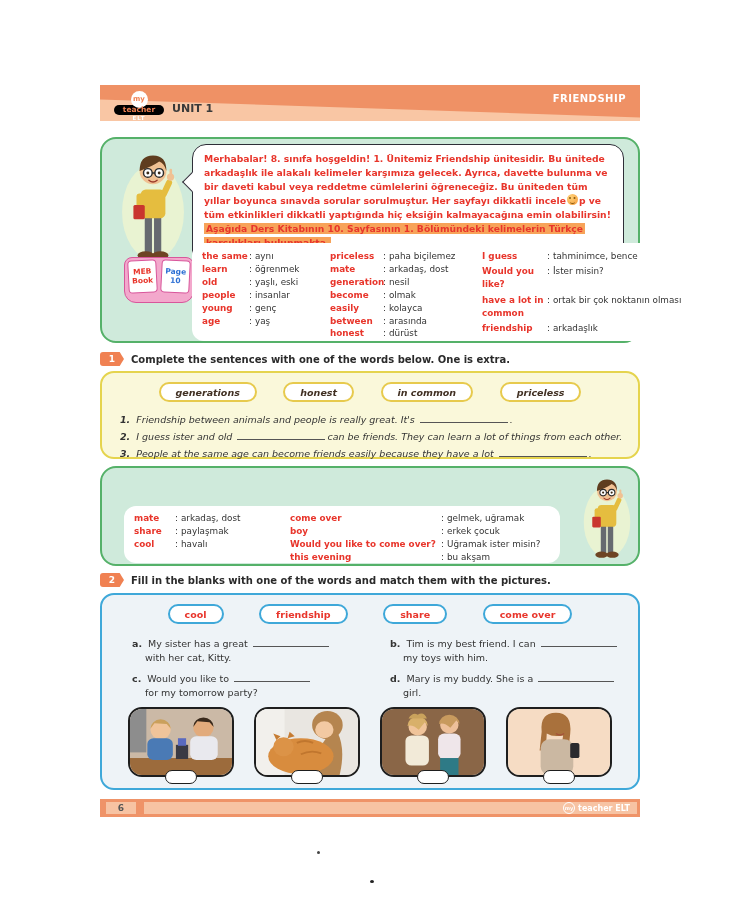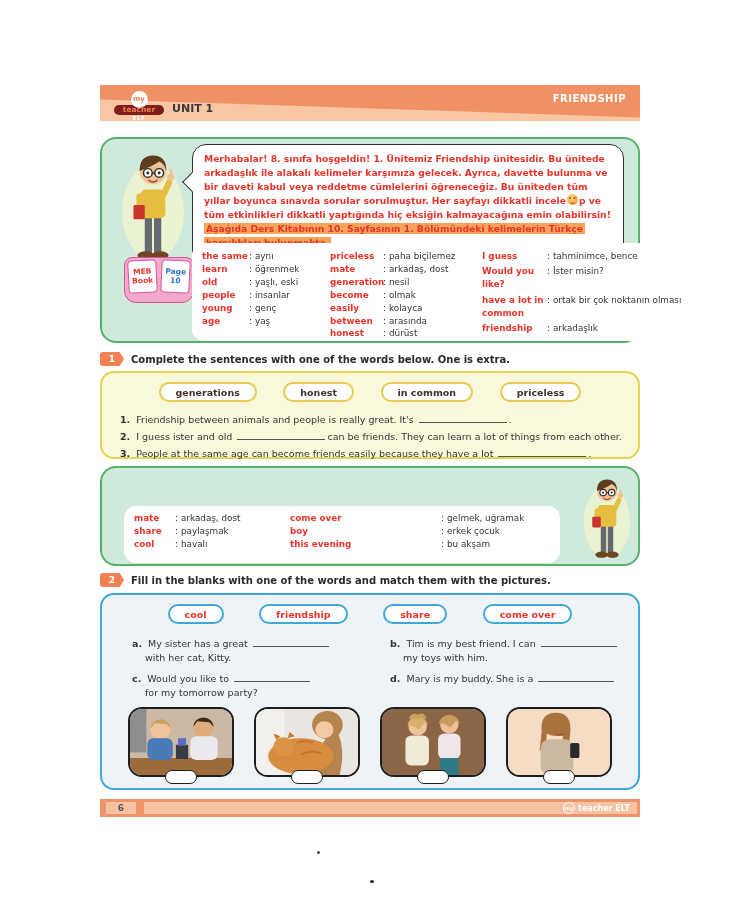--- a/index.html
+++ b/index.html
@@ -6,21 +6,21 @@
   .sheet{position:relative;width:738px;height:901px;background:#ffffff;overflow:hidden;
          font-family:"DejaVu Sans","Liberation Sans",sans-serif;color:#333;}
 
   
   .hdr{position:absolute;left:100px;top:85px;width:540px;height:36px;background:#f9c6a4;}
   .hdr .dark{position:absolute;inset:0;background:#ef9165;
              clip-path:polygon(0 0,100% 0,100% 90%,0 40%);}
   .hdr .logo{position:absolute;left:14px;top:1px;width:50px;height:34px;text-align:center;z-index:3;}
   .logo .my{display:inline-block;width:17px;height:17px;border-radius:50%;background:#fff;
             color:#f08152;font-size:7px;font-weight:bold;line-height:17px;}
-  .logo .teacher{display:block;margin-top:-3px;background:#7f1d1d;border-radius:6px;
+  .logo .teacher{display:block;margin-top:-3px;background:#000000;border-radius:6px;
             color:#f08152;font-size:7.5px;font-weight:bold;line-height:10px;}
   .logo .elt{display:block;color:#fff;font-size:5.5px;font-weight:bold;line-height:6px;letter-spacing:1px;}
   .hdr .unit{position:absolute;left:72px;top:17px;font-size:11px;font-weight:bold;color:#3a3a3a;z-index:3;}
   .hdr .topic{position:absolute;right:14px;top:8px;font-size:10px;font-weight:bold;color:#fff;
               letter-spacing:.5px;z-index:2;}
 
   
   .gbox{position:absolute;left:100px;width:540px;background:#cfeadb;border:2px solid #55b169;
         border-radius:16px;box-sizing:border-box;}
   .g1{top:137px;height:206px;}
@@ -68,21 +68,21 @@
   
   .exhdr{position:absolute;left:100px;width:540px;height:16px;display:flex;align-items:center;}
   .ex1h{top:351px;} .ex2h{top:572px;}
   .badge{flex:none;width:24px;height:14px;background:#f08152;color:#fff;font-size:9px;font-weight:bold;
          text-align:center;line-height:14px;border-radius:3px;
          clip-path:polygon(0 0,82% 0,100% 50%,82% 100%,0 100%);margin-right:7px;}
   .exhdr .txt{font-size:10px;font-weight:bold;color:#2a2a2a;}
 
   
   .ybox{position:absolute;left:100px;top:371px;width:540px;height:88px;background:#faf8da;
-        border:2px solid #e5d44e;border-radius:14px;box-sizing:border-box;}
+        border:2px solid #e5d44e;border-radius:14px;box-sizing:border-box;font-style:italic;}
   .bbox{position:absolute;left:100px;top:593px;width:540px;height:197px;background:#eef3f7;
         border:2px solid #3fa8d9;border-radius:14px;box-sizing:border-box;}
   .pills{position:absolute;left:30px;right:30px;top:9px;display:flex;justify-content:space-evenly;}
   .pill{background:#fff;border-radius:12px;padding:2.5px 15px;font-size:9.5px;font-weight:bold;}
   .ybox .pill{border:2px solid #e7ca4d;color:#413023;}
   .bbox .pill{border:2px solid #3fa8d9;color:#e8352b;}
 
   .sents1{position:absolute;left:18px;top:38px;right:12px;font-size:9.5px;line-height:17px;}
   .sents1 .num{font-weight:bold;margin-right:3px;}
   .blank{display:inline-block;height:8px;border-bottom:1.2px solid #555;vertical-align:baseline;margin:0 2px;}
@@ -371,20 +371,25 @@
             <span class="cl"></span>
             <span class="tr">gelmek, uğramak</span>
           </div>
 
           <div class="vrow">
             <span class="en">boy</span>
             <span class="cl"></span>
             <span class="tr">erkek çocuk</span>
           </div>
 
+          <div class="vrow">
+            <span class="en">Would you like to come over?</span>
+            <span class="cl"></span>
+            <span class="tr">Uğramak ister misin?</span>
+          </div>
 
           <div class="vrow">
             <span class="en">this evening</span>
             <span class="cl"></span>
             <span class="tr">bu akşam</span>
           </div>
         </div>
     </div>
   </div>
 
@@ -432,20 +437,21 @@
           <span class="letter">c.</span>
           <span>Would you like to</span>
           <span class="blank"></span>
           <span class="l2">for my tomorrow party?</span>
         </div>
 
         <div class="sent">
           <span class="letter">d.</span>
           <span>Mary is my buddy. She is a</span>
           <span class="blank"></span>
+          <span class="l2">girl.</span>
         </div>
       </div>
 
     <div class="photos">
       <div class="photo" aria-label="two boys playing with a toy at a table">
         <div class="frame">
           <svg viewBox="0 0 100 70" preserveAspectRatio="none">
             <rect width="100" height="70" fill="#cbb9a6"></rect>
             <rect x="0" y="0" width="16" height="46" fill="#8d8d8d"></rect>
             <rect x="0" y="52" width="100" height="18" fill="#9c6b3c"></rect>

